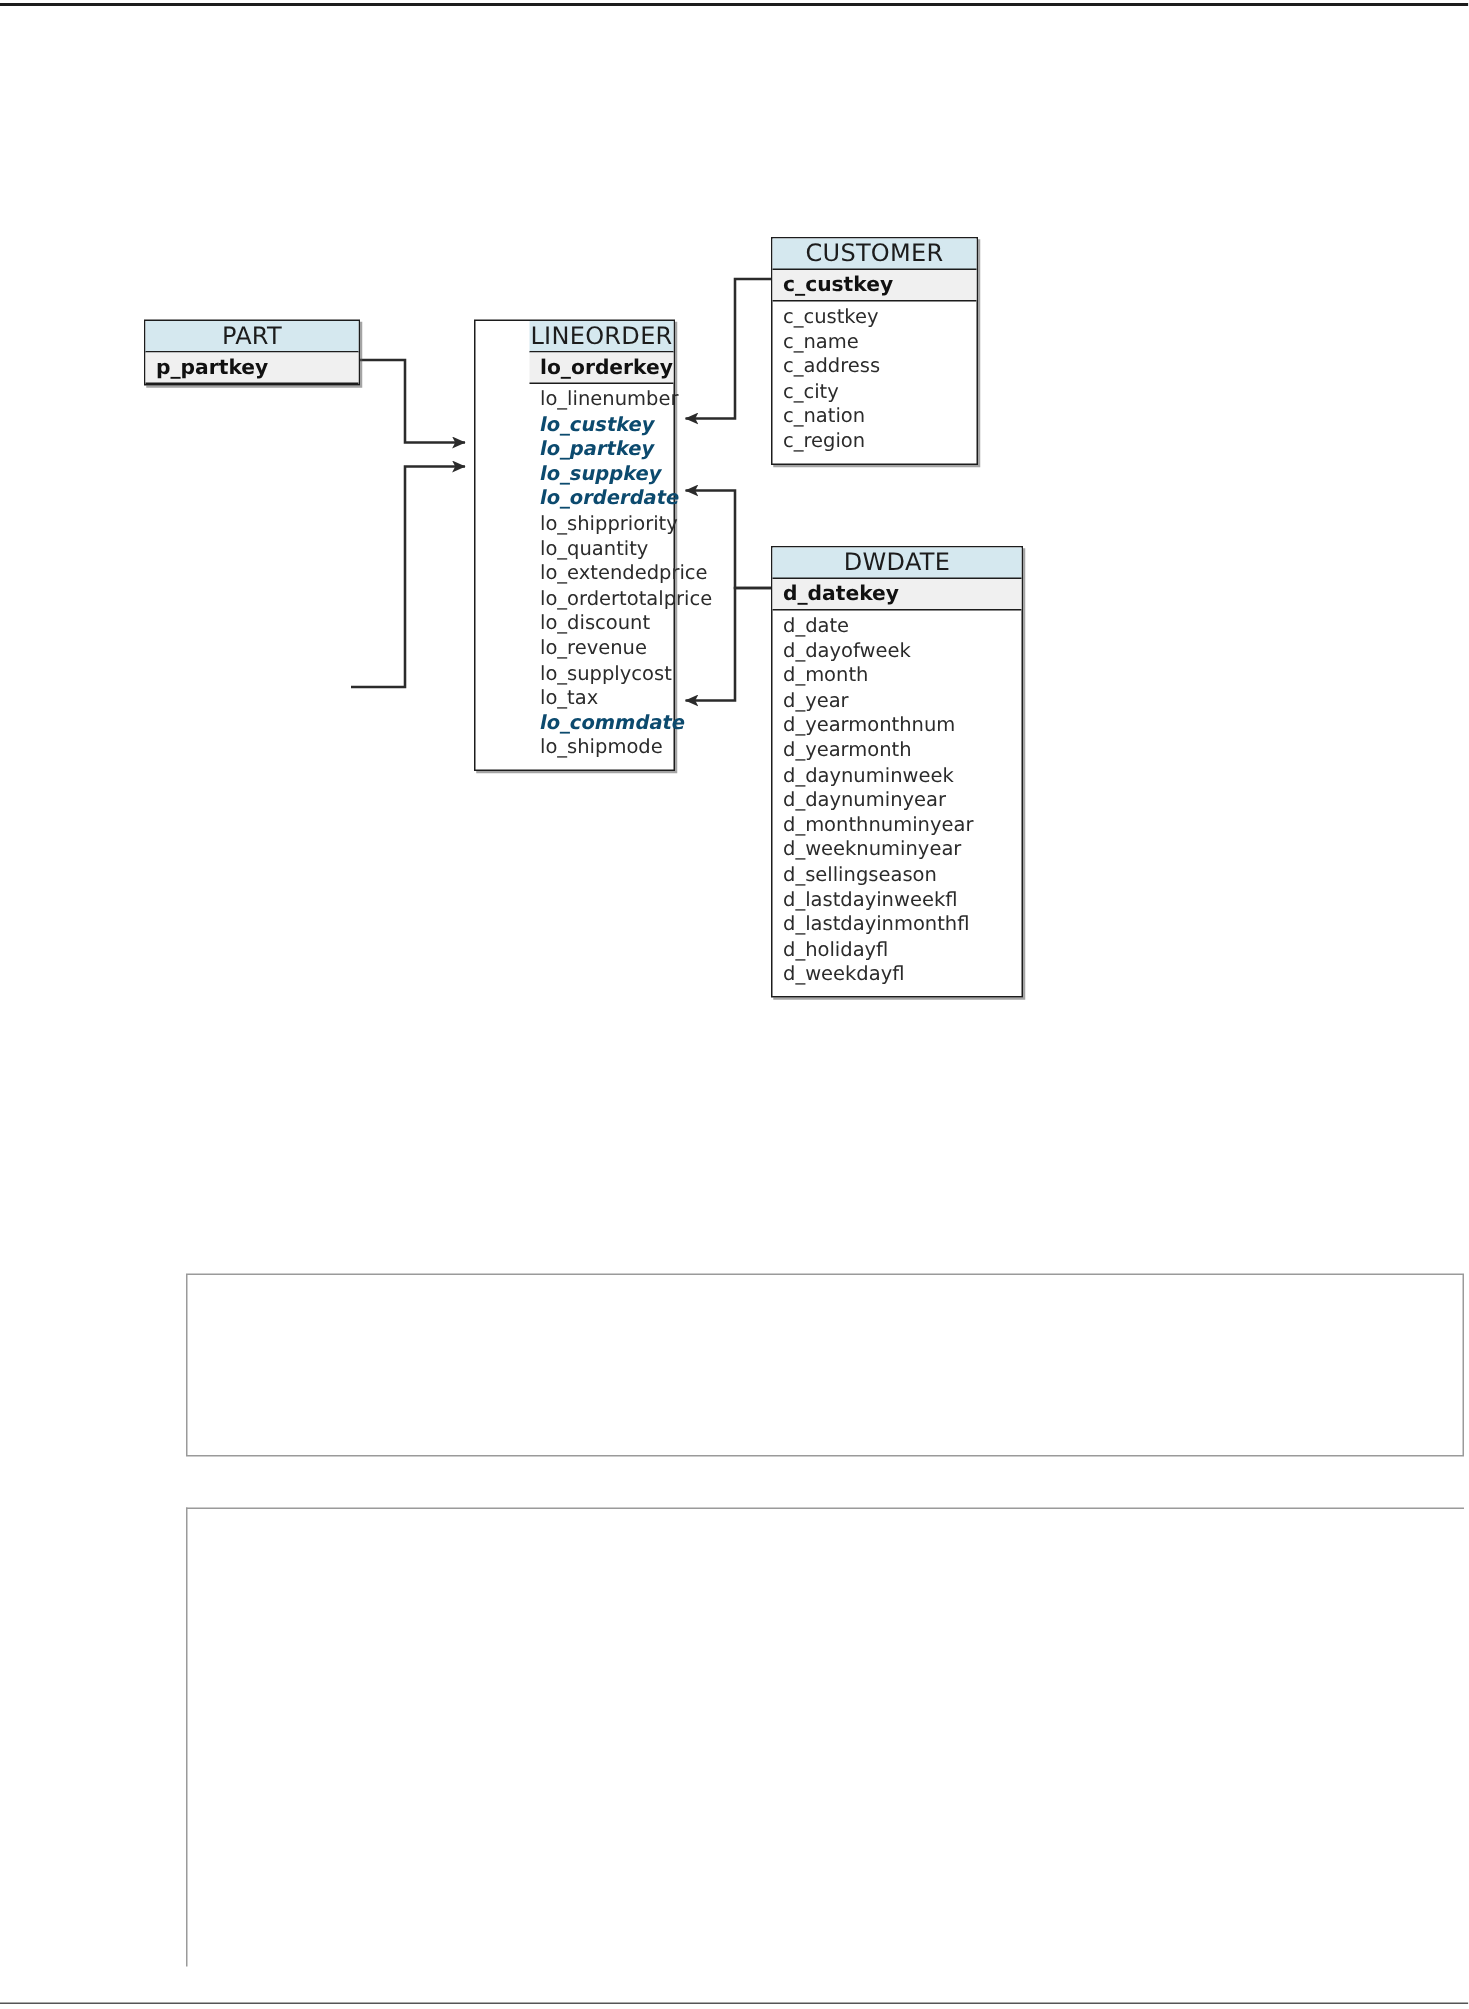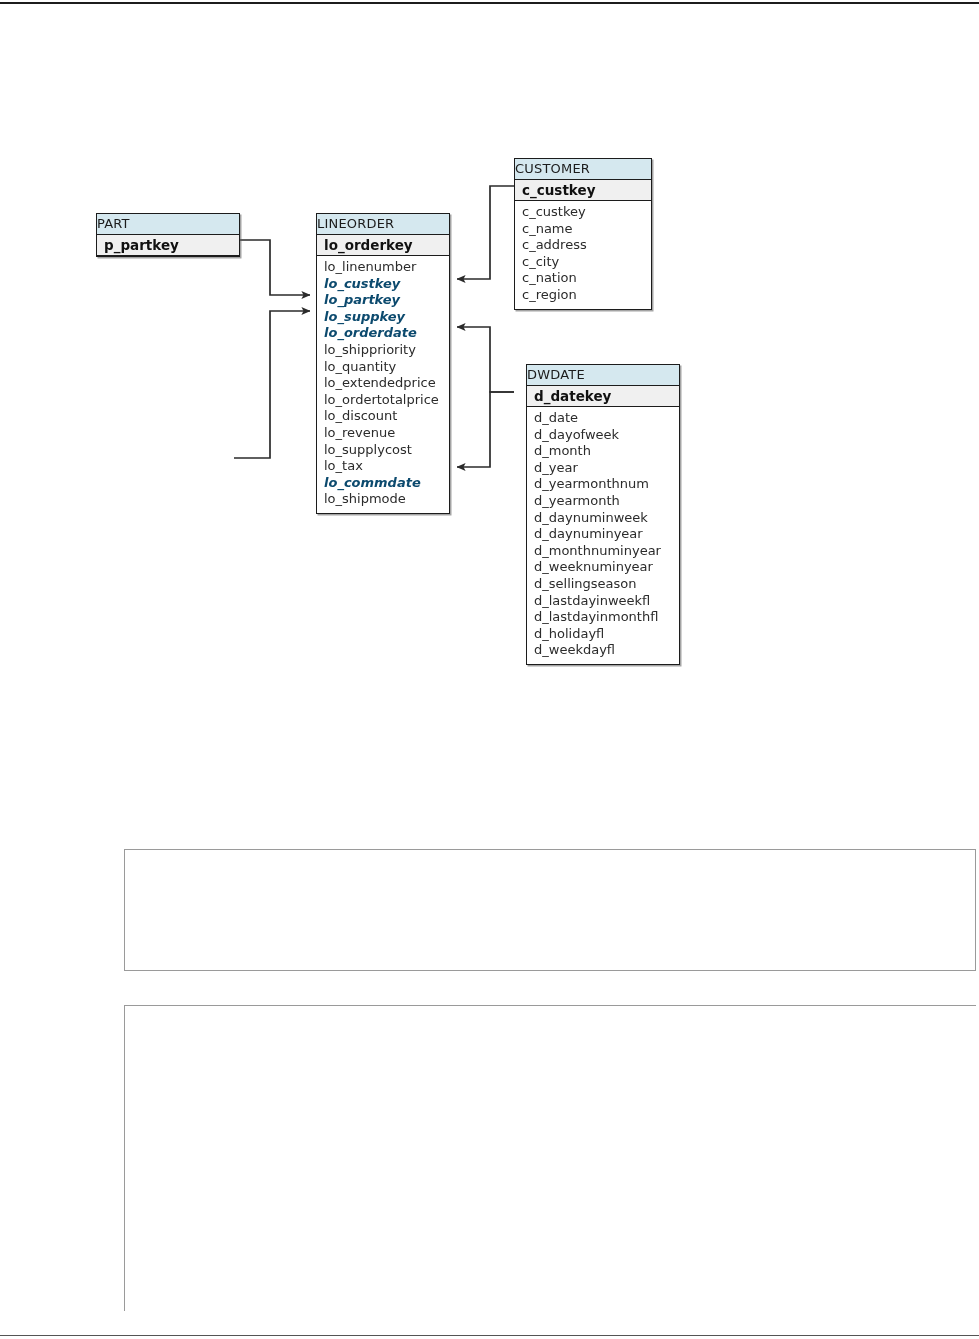--- a/index.html
+++ b/index.html
@@ -53,22 +53,22 @@
     position: absolute;
     box-sizing: border-box;
     background: #ffffff;
     border: 1.4px solid #1c1c1c;
     box-shadow: 1.5px 1.5px 0 rgba(90,90,90,0.55);
   }
   .entity-title {
     box-sizing: border-box;
     background: #d5e8ef;
     border-bottom: 1.2px solid #1c1c1c;
-    text-align: left;
-    font-size: 13px;
+    text-align: center;
+    font-size: 16px;
     line-height: 19px;
     height: 21px;
     color: #1c1c1c;
     letter-spacing: 0.2px;
   }
   .entity-pk {
     box-sizing: border-box;
     background: #f0f0f0;
     border-bottom: 1.4px solid #1c1c1c;
     font-size: 13.5px;
@@ -92,23 +92,23 @@
   }
   .field.fk {
     font-weight: bold;
     font-style: italic;
     color: #0c4a6e;
   }
 
   
   #ent-part      { left: 96px;  top: 213px; width: 144px; }
   #ent-supplier  { left: 96px;  top: 429px; width: 138px; }
-  #ent-lineorder { left: 316px; top: 213px; width: 134px; }
+  #ent-lineorder { left: 316px; top: 213px; width: 134px; padding-left: 36px; }
   #ent-customer  { left: 514px; top: 158px; width: 138px; }
-  #ent-dwdate    { left: 514px; top: 364px; width: 154px; margin-left: 12px; }
+  #ent-dwdate    { left: 514px; top: 364px; width: 168px; }
 
   
   .frame-box {
     position: absolute;
     box-sizing: border-box;
     background: #ffffff;
     border: 1px solid #9a9a9a;
   }
   #frame-upper { left: 124px; top: 849px;  width: 852px; height: 122px; }
   #frame-lower {

